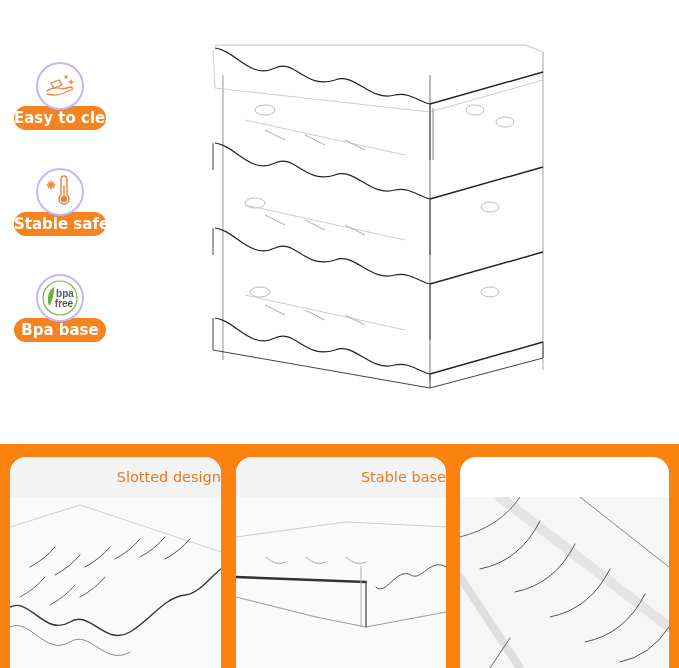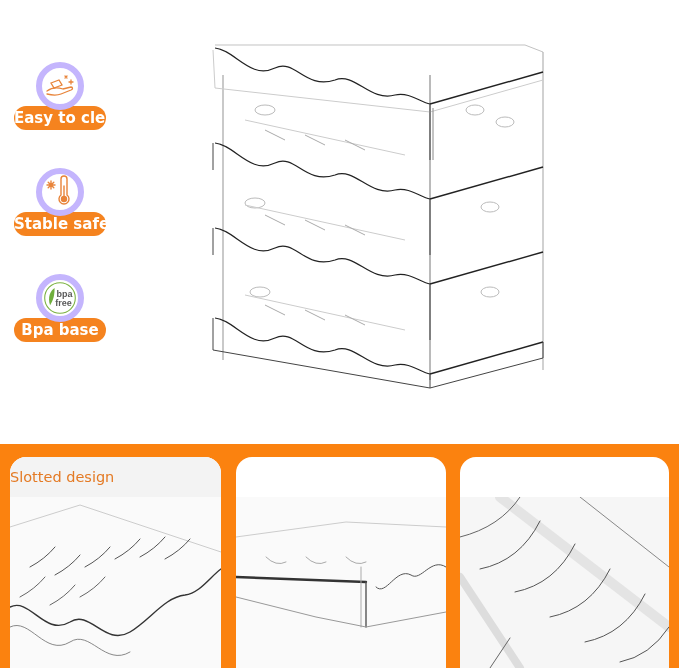--- a/index.html
+++ b/index.html
@@ -2,39 +2,39 @@
 <html><head>
   <meta charset="utf-8">
   <style>
     * { box-sizing: border-box; margin: 0; padding: 0; }
     html, body { width: 679px; height: 668px; overflow: hidden; background: #ffffff; }
     body { position: relative; font-family: "DejaVu Sans", "Liberation Sans", sans-serif; }
 
     .feature { position: absolute; left: 14px; width: 92px; text-align: center; }
     .feature .circle {
       position: absolute; left: 22px; top: 0; width: 48px; height: 48px;
-      border: 6px solid #c4b5fd; border-radius: 50%; background: #fff; z-index: 1;
+      border: 2px solid #c4b5fd; border-radius: 50%; background: #fff; z-index: 1;
       display: flex; align-items: center; justify-content: center;
     }
     .feature .pill {
       position: absolute; left: 0; top: 44px; width: 92px; height: 24px;
       background: #f5831f; border-radius: 12px; color: #fff;
       font-size: 15px; font-weight: bold; line-height: 24px; text-align: center; white-space: nowrap;
     }
 
     .hero { position: absolute; left: 205px; top: 40px; width: 350px; height: 380px; }
 
     .band { position: absolute; left: 0; top: 444px; width: 679px; height: 224px; background: #fb820f; }
     .card {
       position: absolute; top: 457px; height: 211px; background: #ffffff;
       border-radius: 16px 16px 0 0; overflow: hidden;
     }
     .card .card-head {
       height: 40px; background: #f3f3f3; color: #e47a24;
-      font-size: 14.5px; text-align: left; line-height: 40px; white-space: nowrap;
+      font-size: 14.5px; text-align: right; line-height: 40px; white-space: nowrap;
     }
     .card svg { position: absolute; left: 0; top: 40px; }
   </style>
 </head>
 <body>
 
 <div class="feature" style="top:62px;">
   <div class="circle">
     <svg width="34" height="30" viewBox="0 0 34 30" fill="none" stroke="#e8843a" stroke-width="1.3" stroke-linecap="round">
       <path d="M4 20 C8 17, 14 16, 20 18 L28 16 C30 16 30 18 28 19 L18 23 C13 25 8 24 4 23"></path>
@@ -132,20 +132,21 @@
     <rect width="211" height="171" fill="#fafafa" stroke="none"></rect>
     <path d="M0 30 L70 8 L211 55" stroke="#ccc"></path>
     <path d="M0 110 C20 100, 35 140, 60 125 C80 112, 95 150, 120 135 C140 123, 155 100, 175 98 C190 96, 200 80, 211 72" stroke="#333" stroke-width="1.4"></path>
     <path d="M0 130 C20 120, 35 160, 60 145 C80 132, 95 170, 120 155" stroke="#888"></path>
     <path d="M20 70 q15 -8 25 -20 M45 78 q15 -8 25 -20 M75 70 q15 -8 25 -20 M105 62 q15 -8 25 -20 M130 60 q15 -8 25 -20 M155 62 q15 -8 25 -20" stroke="#555"></path>
     <path d="M10 100 q15 -8 25 -20 M40 108 q15 -8 25 -20 M70 100 q15 -8 25 -20" stroke="#666"></path>
   </svg>
 </div>
 
 <div class="card" style="left:236px; width:210px;">
+  <div class="card-head">Stable base</div>
   <svg width="210" height="171" viewBox="0 0 210 171" fill="none" stroke-linecap="round">
     <rect width="210" height="171" fill="#fafafa" stroke="none"></rect>
     <path d="M0 40 L110 25 L210 30" stroke="#ccc"></path>
     <path d="M0 80 L130 85" stroke="#333" stroke-width="2.4"></path>
     <path d="M130 85 L130 130" stroke="#555" stroke-width="1.4"></path>
     <path d="M125 70 L125 130" stroke="#aaa"></path>
     <path d="M0 100 L80 120 L130 130 L210 115" stroke="#999"></path>
     <path d="M140 90 C150 100, 160 70, 175 78 C185 85, 195 60, 210 70" stroke="#555"></path>
     <path d="M30 60 q10 10 20 5 M70 60 q10 10 20 5 M110 60 q10 10 20 5" stroke="#aaa"></path>
   </svg>

